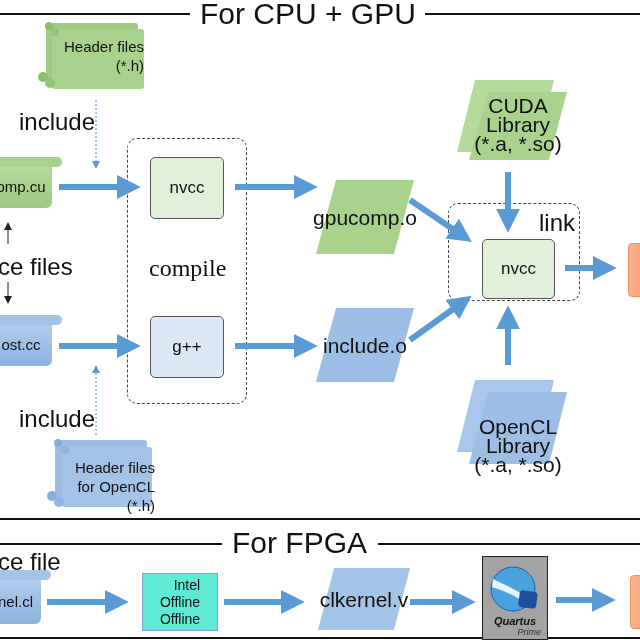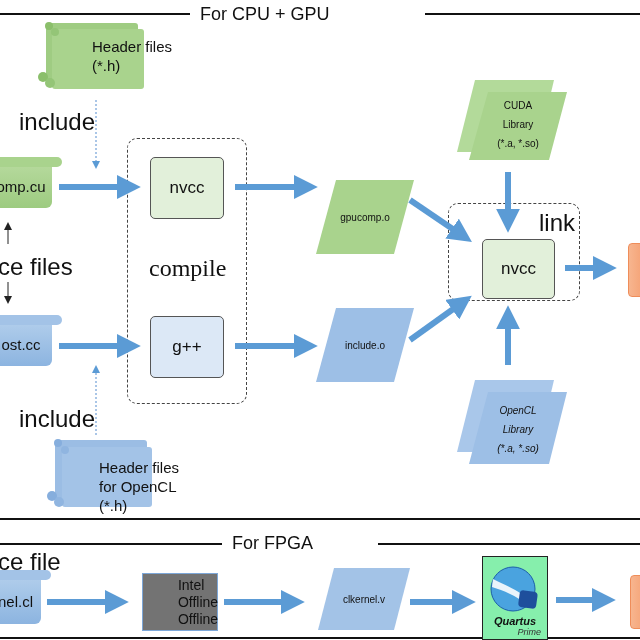--- a/index.html
+++ b/index.html
@@ -1,34 +1,34 @@
 <!DOCTYPE html>
 <html><head>
 <meta charset="utf-8">
 <style>
   html,body{margin:0;padding:0;background:#fff;}
   body{width:640px;height:640px;position:relative;overflow:hidden;font-family:"Liberation Sans",sans-serif;color:#111;}
   .abs{position:absolute;}
-  .title{font-size:18px;background:#fff;padding:0 10px;line-height:30px;white-space:nowrap;}
+  .title{font-size:30px;background:#fff;padding:0 10px;line-height:30px;white-space:nowrap;}
   .label-lg{font-size:24px;white-space:nowrap;}
-  .txt{font-size:15px;text-align:left;line-height:19px;margin-left:36px;}
+  .txt{font-size:15px;text-align:right;line-height:19px;}
   .hline{position:absolute;height:2px;background:#111;}
   .dash{position:absolute;border:1.5px dashed #444;border-radius:10px;}
   .proc{position:absolute;border:1.5px solid #555;border-radius:5px;display:flex;align-items:center;justify-content:center;font-size:17px;box-sizing:border-box;}
   .proc.green{background:#e2f0da;}
   .proc.blue{background:#dce8f6;}
   .doc{position:absolute;display:flex;align-items:center;justify-content:center;font-size:15px;box-sizing:border-box;border-radius:0 0 6px 6px;}
   .doc.green{background:linear-gradient(#b5d99c,#9dcb80);}
   .doc.blue{background:linear-gradient(#b0cdeb,#8cb4e0);}
   .doc .lip{position:absolute;top:-8px;right:-10px;height:10px;border-radius:5px;}
   .doc.green .lip{background:#a9d38d;}
   .doc.blue .lip{background:#a3c3e7;}
   .para{position:absolute;display:flex;align-items:center;justify-content:center;}
   .para .shape{position:absolute;inset:0;}
-  .para span{position:relative;font-size:10px;text-align:center;line-height:19px;}
+  .para span{position:relative;font-size:21px;text-align:center;line-height:19px;}
   .outbox{position:absolute;background:linear-gradient(90deg,#f7b58f,#f49a6a);border:1px solid #ef8d5a;border-radius:4px 0 0 4px;}
   svg.arrows{position:absolute;left:0;top:0;}
 </style>
 </head>
 <body>
 
 <div class="hline" style="left:0;top:13px;width:195px;"></div>
 <div class="abs title" style="left:190px;top:-1px;">For CPU + GPU</div>
 <div class="hline" style="left:425px;top:13px;width:215px;"></div>
 <div class="hline" style="left:0;top:518px;width:640px;"></div>
@@ -185,49 +185,49 @@
     <div>CUDA</div>
     <div>Library</div>
     <div>(*.a, *.so)</div>
   </span>
 </div>
 <div class="para" style="left:457px;top:380px;width:110px;height:86px;">
   <svg class="shape" width="110" height="86">
     <polygon points="18,0 97,0 80,72 0,72" fill="#a9c7ea"></polygon>
     <polygon points="31,12 110,12 92,84 12,84" fill="#9dbfe6"></polygon>
   </svg>
-  <span style="left:6px;top:6px;font-style:italic;">
+  <span style="left:6px;top:22px;">
     <div>OpenCL</div>
     <div>Library</div>
     <div>(*.a, *.so)</div>
   </span>
 </div>
 
 <div class="proc green" style="left:482px;top:239px;width:73px;height:60px;">
   <span>nvcc</span>
 </div>
 
 <div class="outbox" style="left:628px;top:243px;width:20px;height:52px;"></div>
 <div class="outbox" style="left:630px;top:575px;width:20px;height:52px;"></div>
 
-<div class="proc" style="left:142px;top:573px;width:76px;height:58px;background:#737373;border:1px solid #7da7d8;border-radius:0;font-size:14px;">
+<div class="proc" style="left:142px;top:573px;width:76px;height:58px;background:#5eead4;border:1px solid #7da7d8;border-radius:0;font-size:14px;">
   <div class="txt" style="font-size:14px;line-height:17px;">
     <div>Intel</div>
     <div>Offline</div>
     <div>Offline</div>
   </div>
 </div>
 <div class="para" style="left:318px;top:568px;width:92px;height:62px;">
   <svg class="shape" width="92" height="62">
       <polygon points="16,0 92,0 76,62 0,62" fill="#a3c3e7"></polygon>
     </svg>
   <span>clkernel.v</span>
 </div>
 
-<div class="abs" style="left:482px;top:556px;width:66px;height:84px;border:1.5px solid #222;background:#86efac;box-sizing:border-box;">
+<div class="abs" style="left:482px;top:556px;width:66px;height:84px;border:1.5px solid #222;background:#a3a3a3;box-sizing:border-box;">
   <svg width="64" height="56" class="abs" style="left:0;top:4px;">
     <circle cx="30" cy="28" r="22" fill="#4aa3df"></circle>
     <circle cx="30" cy="28" r="22" fill="none" stroke="#1d5fa8" stroke-width="1"></circle>
     <path d="M10,18 C22,24 38,30 52,44 L50,48 C36,36 22,30 9,26 Z" fill="#e9f4fb"></path>
     <rect x="36" y="30" width="18" height="17" rx="4" fill="#1e4f9c" transform="rotate(8 45 38)"></rect>
   </svg>
   <div class="abs" style="left:0;width:64px;top:58px;text-align:center;font-size:11px;font-weight:bold;font-style:italic;">Quartus</div>
   <div class="abs" style="right:6px;top:70px;font-size:9px;font-style:italic;color:#333;">Prime</div>
 </div>
 

